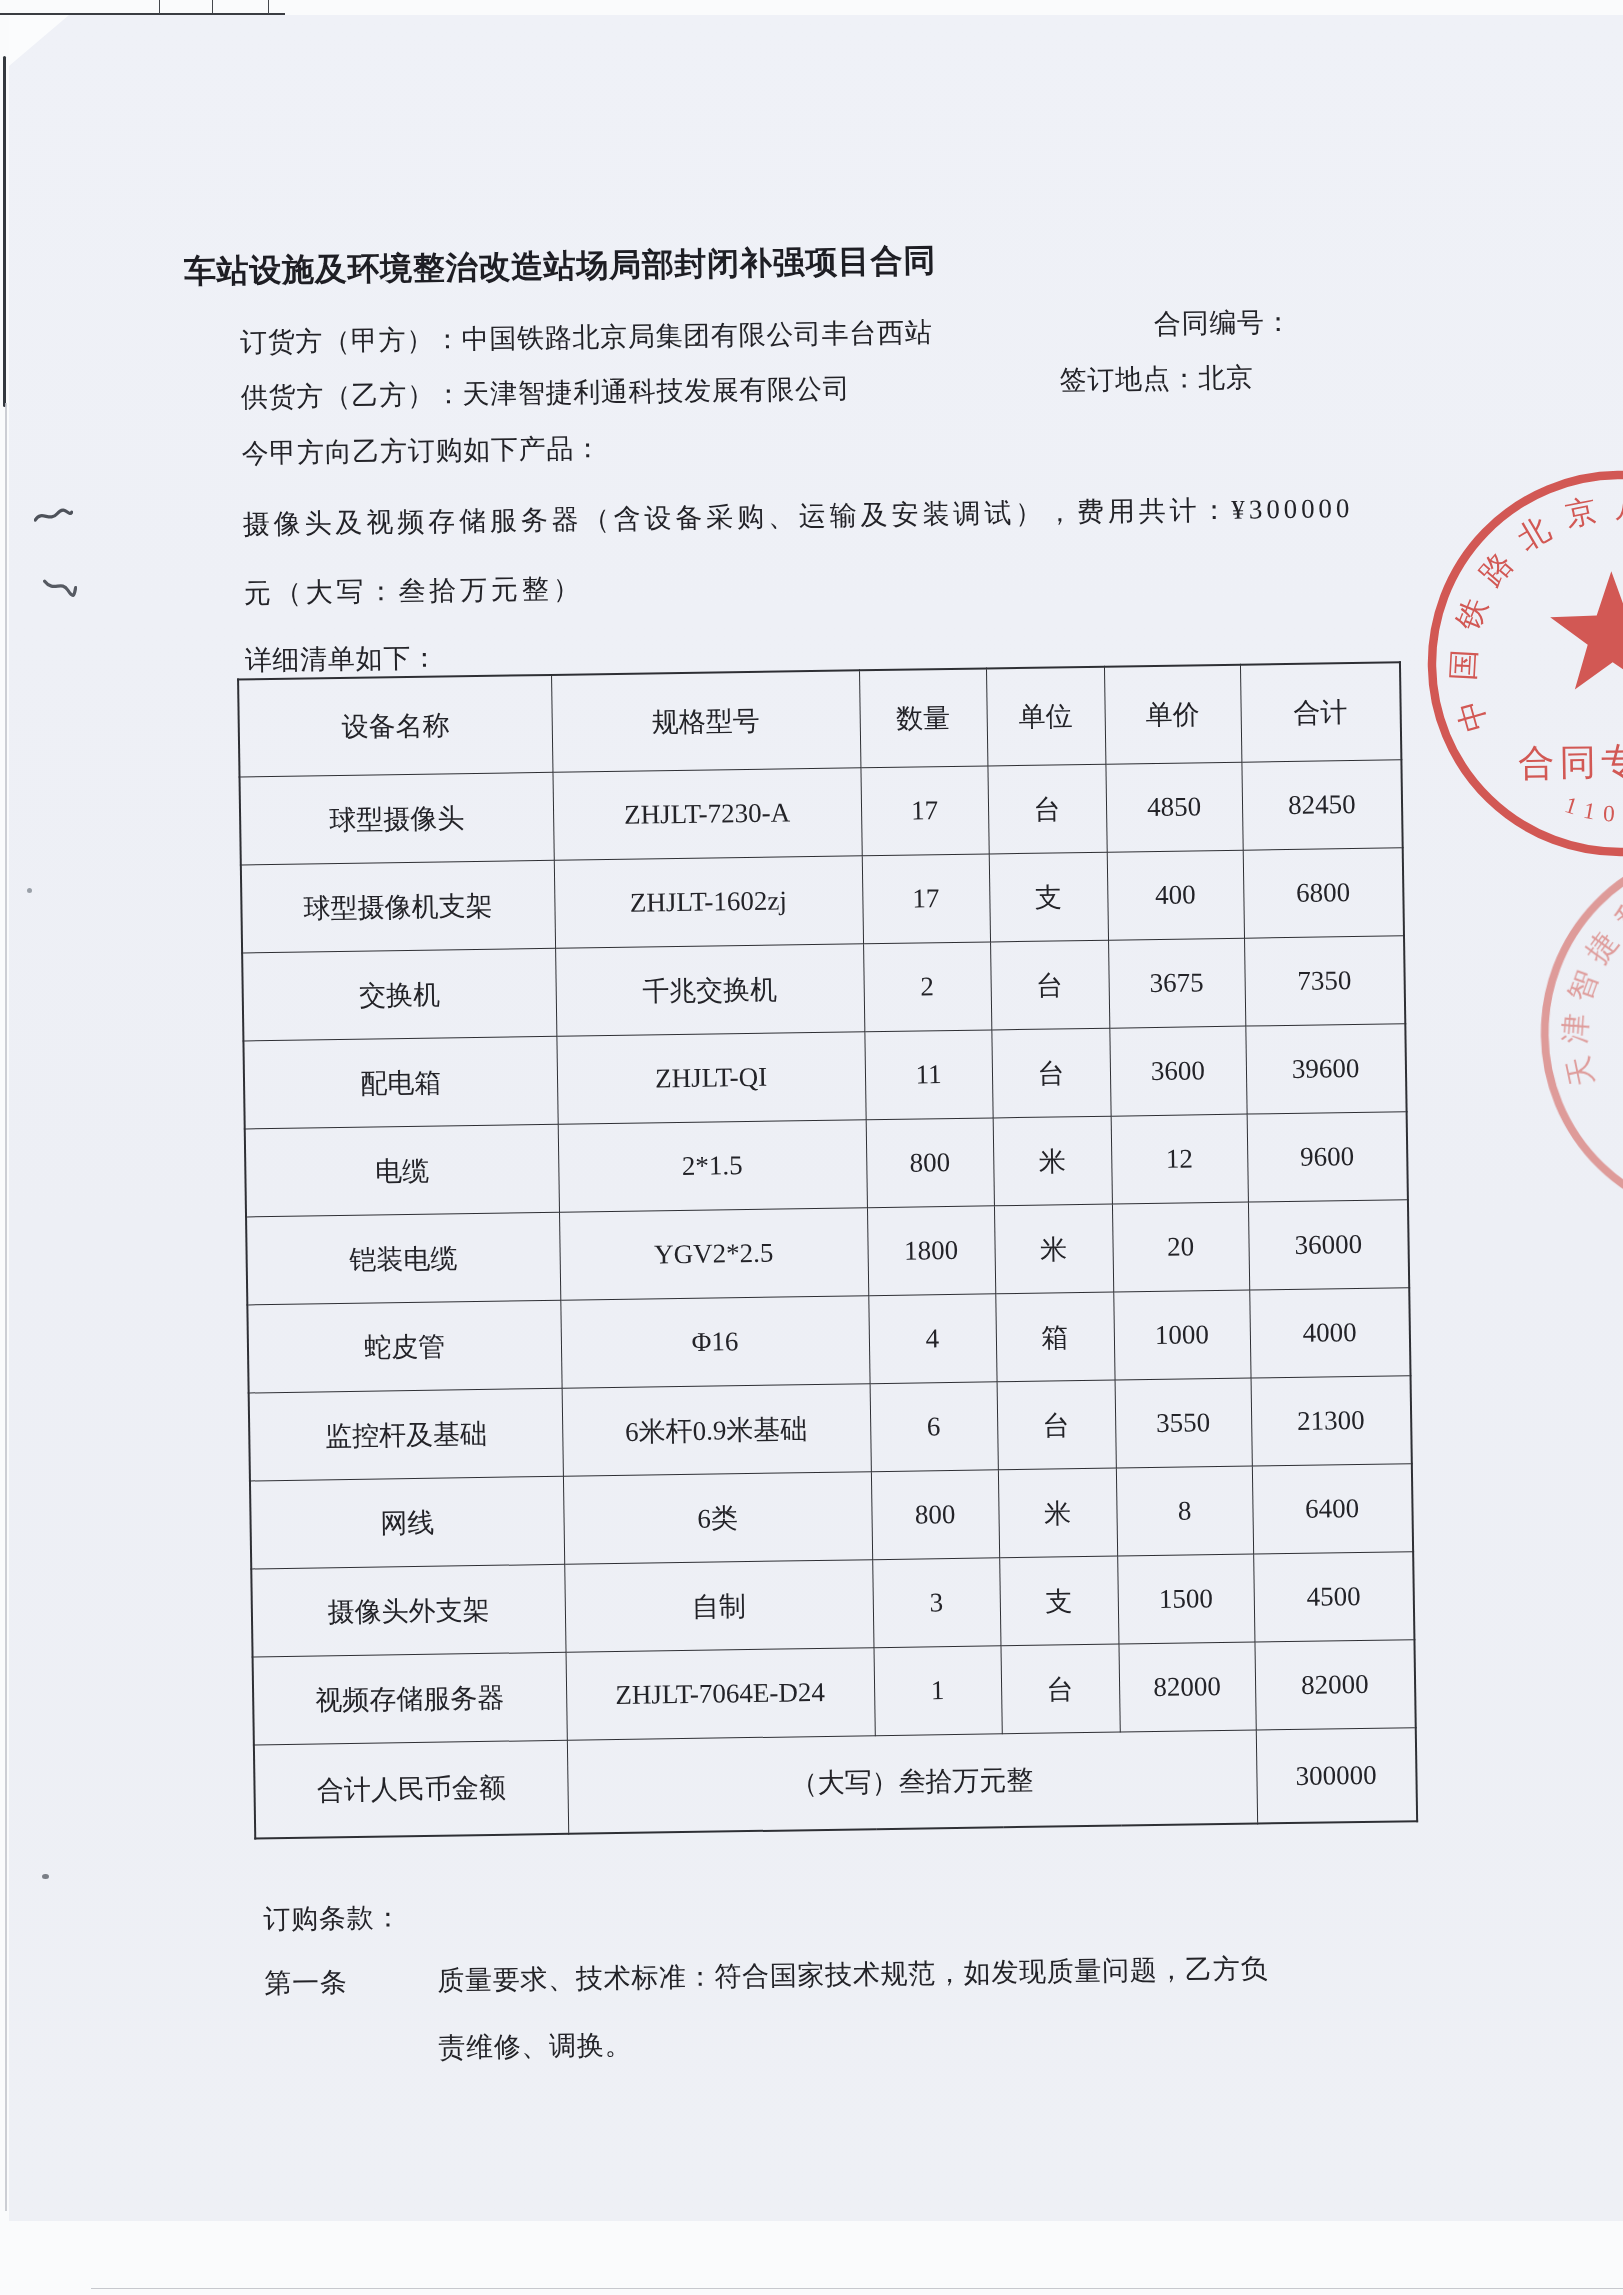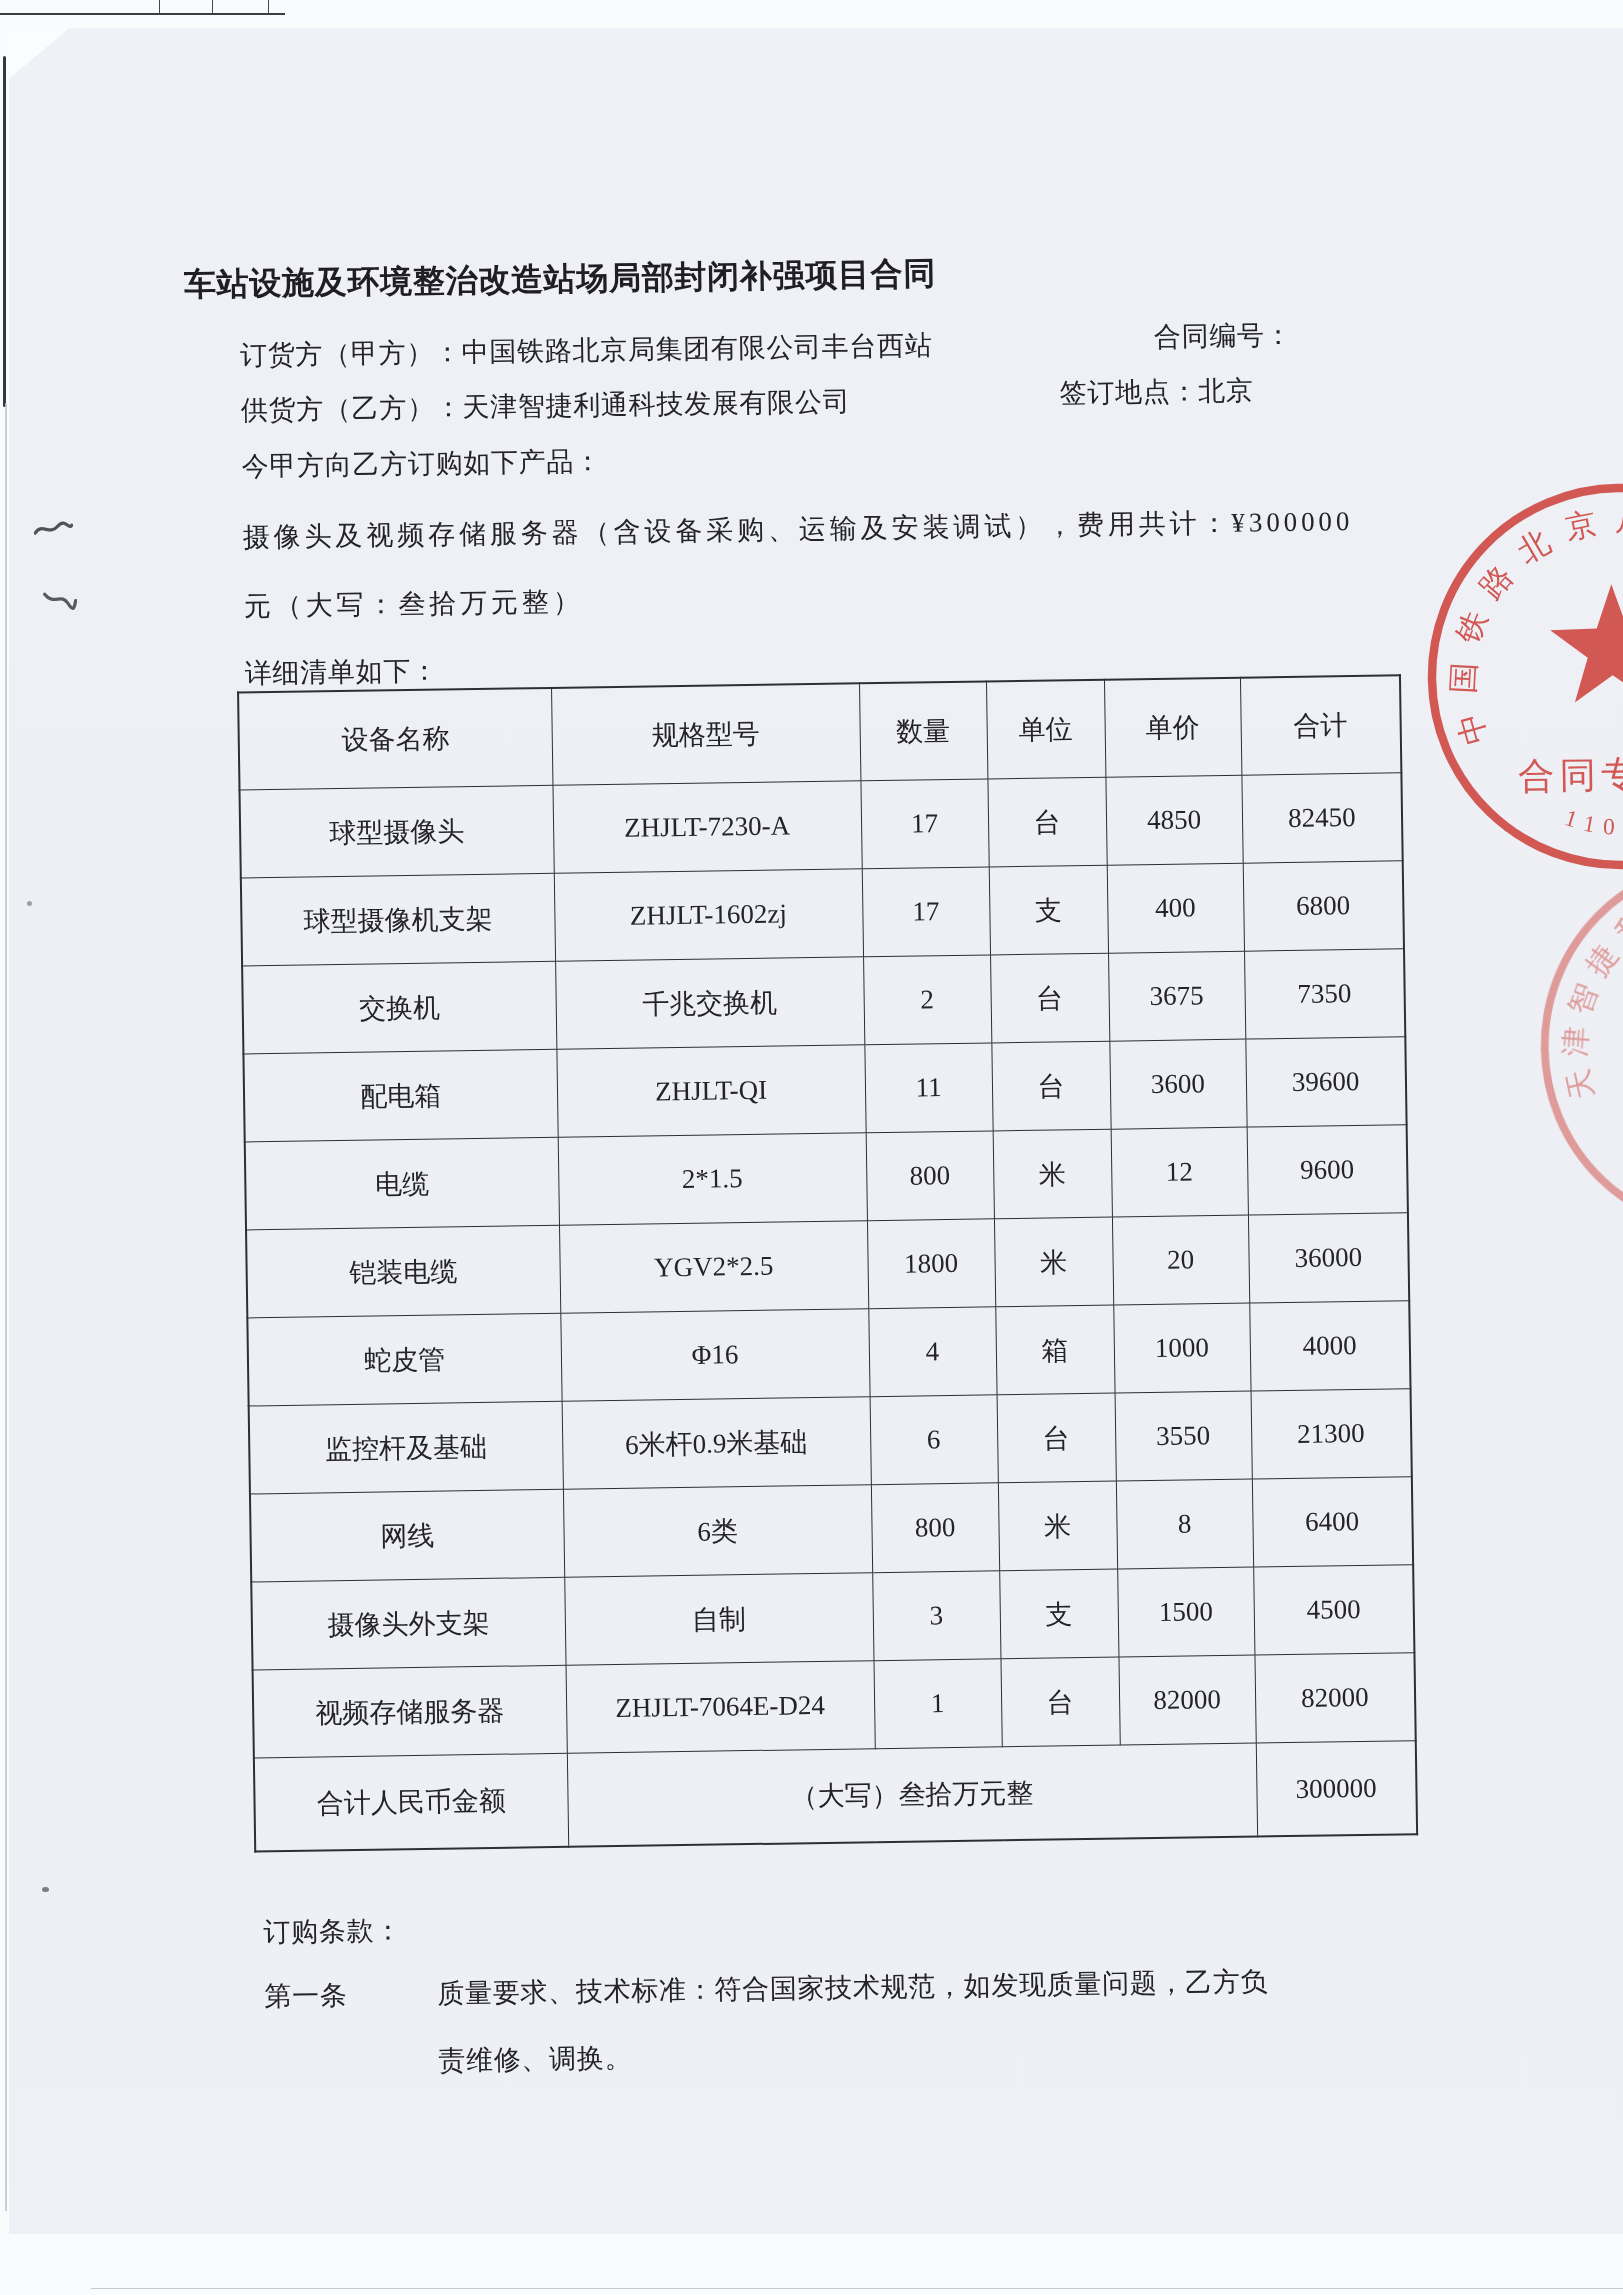--- a/index.html
+++ b/index.html
@@ -6,21 +6,21 @@
   body {
     width: 1623px; height: 2295px;
     position: relative;
     background: #fafbfc;
     overflow: hidden;
     font-family: "Liberation Serif", "DejaVu Serif", serif;
     color: #232328;
   }
   .paper {
     position: absolute;
-    left: 9px; top: 28px;
+    left: 9px; top: 15px;
     width: 1614px; height: 2206px;
     background: linear-gradient(180deg, #eff1f7 0%, #edeff5 55%, #eef0f5 100%);
   }
   .sheet {
     position: absolute; inset: 0;
     transform: rotate(-0.85deg);
     transform-origin: 50% 45%;
   }
   .abs { position: absolute; white-space: nowrap; }
   .doc-title {

